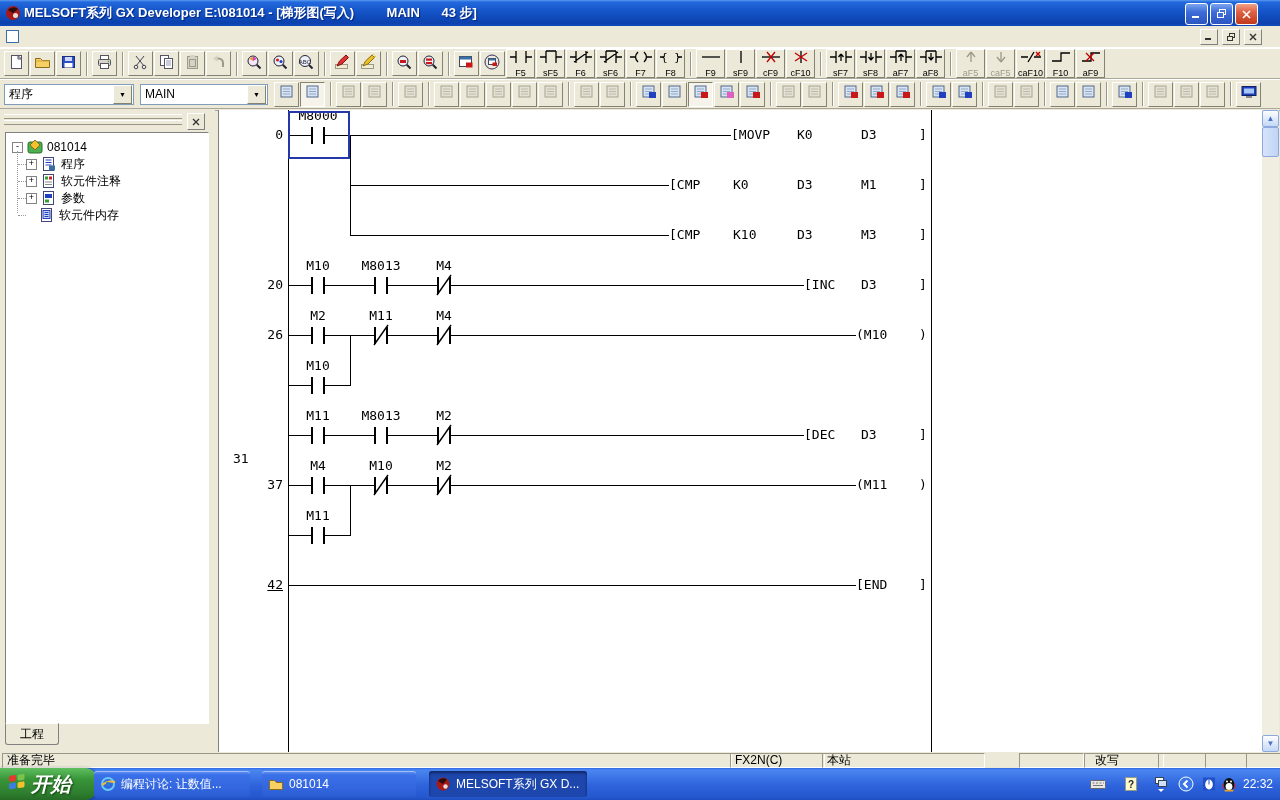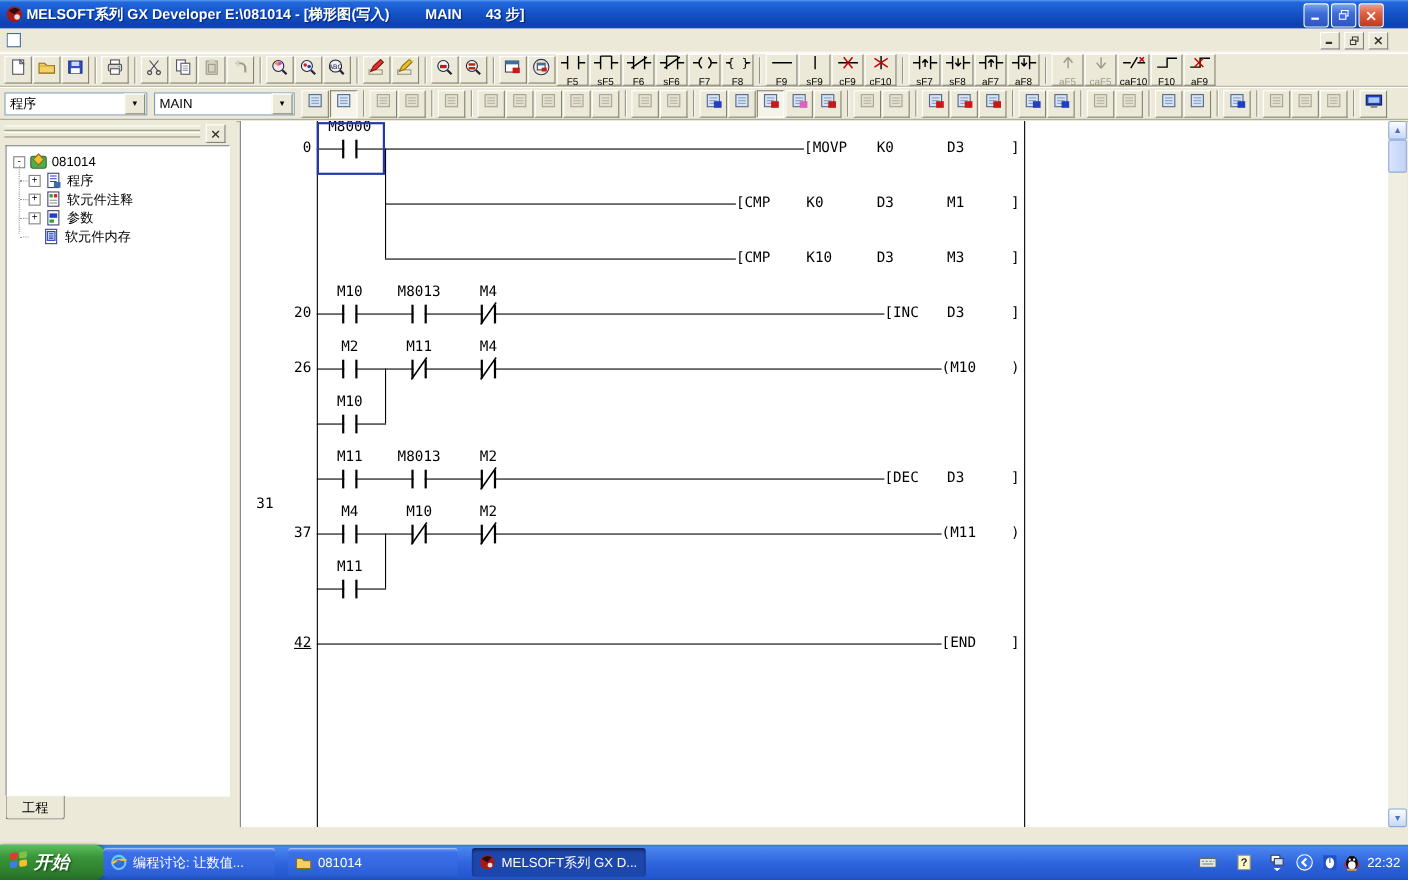--- a/index.html
+++ b/index.html
@@ -75,21 +75,21 @@
     border:1px solid #8CA8DC;border-radius:2px;box-sizing:border-box;}
   
   .statusbar{position:absolute;left:0;top:752px;width:1280px;height:16px;background:#ECE9D8;font-size:12px;}
   .sseg{position:absolute;top:1px;height:13px;border:1px solid;border-color:#9a9687 #fff #fff #9a9687;
     padding-left:4px;line-height:13px;overflow:hidden;white-space:nowrap;}
   
   .taskbar{position:absolute;left:0;top:768px;width:1280px;height:32px;
     background:linear-gradient(180deg,#3168E8 0%,#4A86F0 6%,#2E63DC 55%,#2457CE 92%,#1E4DBE 100%);}
   .startbtn{position:absolute;left:0;top:0;width:97px;height:32px;border-radius:0 12px 12px 0;
     background:linear-gradient(180deg,#5FBF5F 0%,#389638 35%,#2E7D2E 80%,#256B25 100%);
-    display:flex;align-items:center;color:#fff;font-size:16px;font-weight:bold;font-style:italic;
+    display:flex;align-items:center;color:#fff;font-size:20px;font-weight:bold;font-style:italic;
     box-shadow:1px 0 3px rgba(0,0,0,.4);text-shadow:1px 1px 2px #114411;}
   .task{position:absolute;top:3px;height:26px;border-radius:3px;color:#fff;font-size:12px;display:flex;
     align-items:center;gap:5px;padding:0 6px;box-sizing:border-box;white-space:nowrap;overflow:hidden;
     background:linear-gradient(180deg,#6A96F6 0%,#3A70E8 15%,#3265DE 70%,#2A5BD0 100%);
     box-shadow:inset 0 1px 0 rgba(255,255,255,.4);}
   .task.active{background:#1E47AE;box-shadow:inset 0 2px 3px rgba(0,0,20,.5);}
   .tray-time{position:absolute;top:0;height:32px;display:flex;align-items:center;color:#fff;font-size:12px;}
   .ticon{position:absolute;top:8px;width:16px;height:16px;}
 </style>
 </head>
@@ -846,20 +846,30 @@
       <span class="lt" style="left: 637px; top: 467px;">[END</span>
       <span class="lt" style="left: 700px; top: 467px;">]</span>
     </div>
 
   <div class="vscroll">
     <div class="sbtn" style="top:0">▲</div>
     <div class="sthumb" style="top: 17px;"></div>
     <div class="sbtn" style="bottom:0">▼</div>
   </div>
 
+  <div class="statusbar">
+    <span class="sseg" style="left:2px;width:724px">准备完毕</span>
+    <span class="sseg" style="left:730px;width:89px">FX2N(C)</span>
+    <span class="sseg" style="left:822px;width:157px">本站</span>
+    <span class="sseg" style="left:1019px;width:59px"></span>
+    <span class="sseg" style="left:1084px;width:68px;padding-left:10px">改写</span>
+    <span class="sseg" style="left:1158px;width:42px"></span>
+    <span class="sseg" style="left:1205px;width:36px"></span>
+    <span class="sseg" style="left:1246px;width:32px"></span>
+  </div>
 
   <div class="taskbar">
     <div class="startbtn">
       <span style="margin-left:8px;margin-right:5px;font-style:normal">
         <svg width="18" height="18">
             <g transform="skewY(-8) translate(0,2)">
               <rect x="1" y="1" width="7" height="6" rx="1.5" fill="#E23A2E"></rect>
               <rect x="9.5" y="1" width="7" height="6" rx="1.5" fill="#7CC24A"></rect>
               <rect x="1" y="8.5" width="7" height="6" rx="1.5" fill="#3B7DE0"></rect>
               <rect x="9.5" y="8.5" width="7" height="6" rx="1.5" fill="#F2C12E"></rect>

